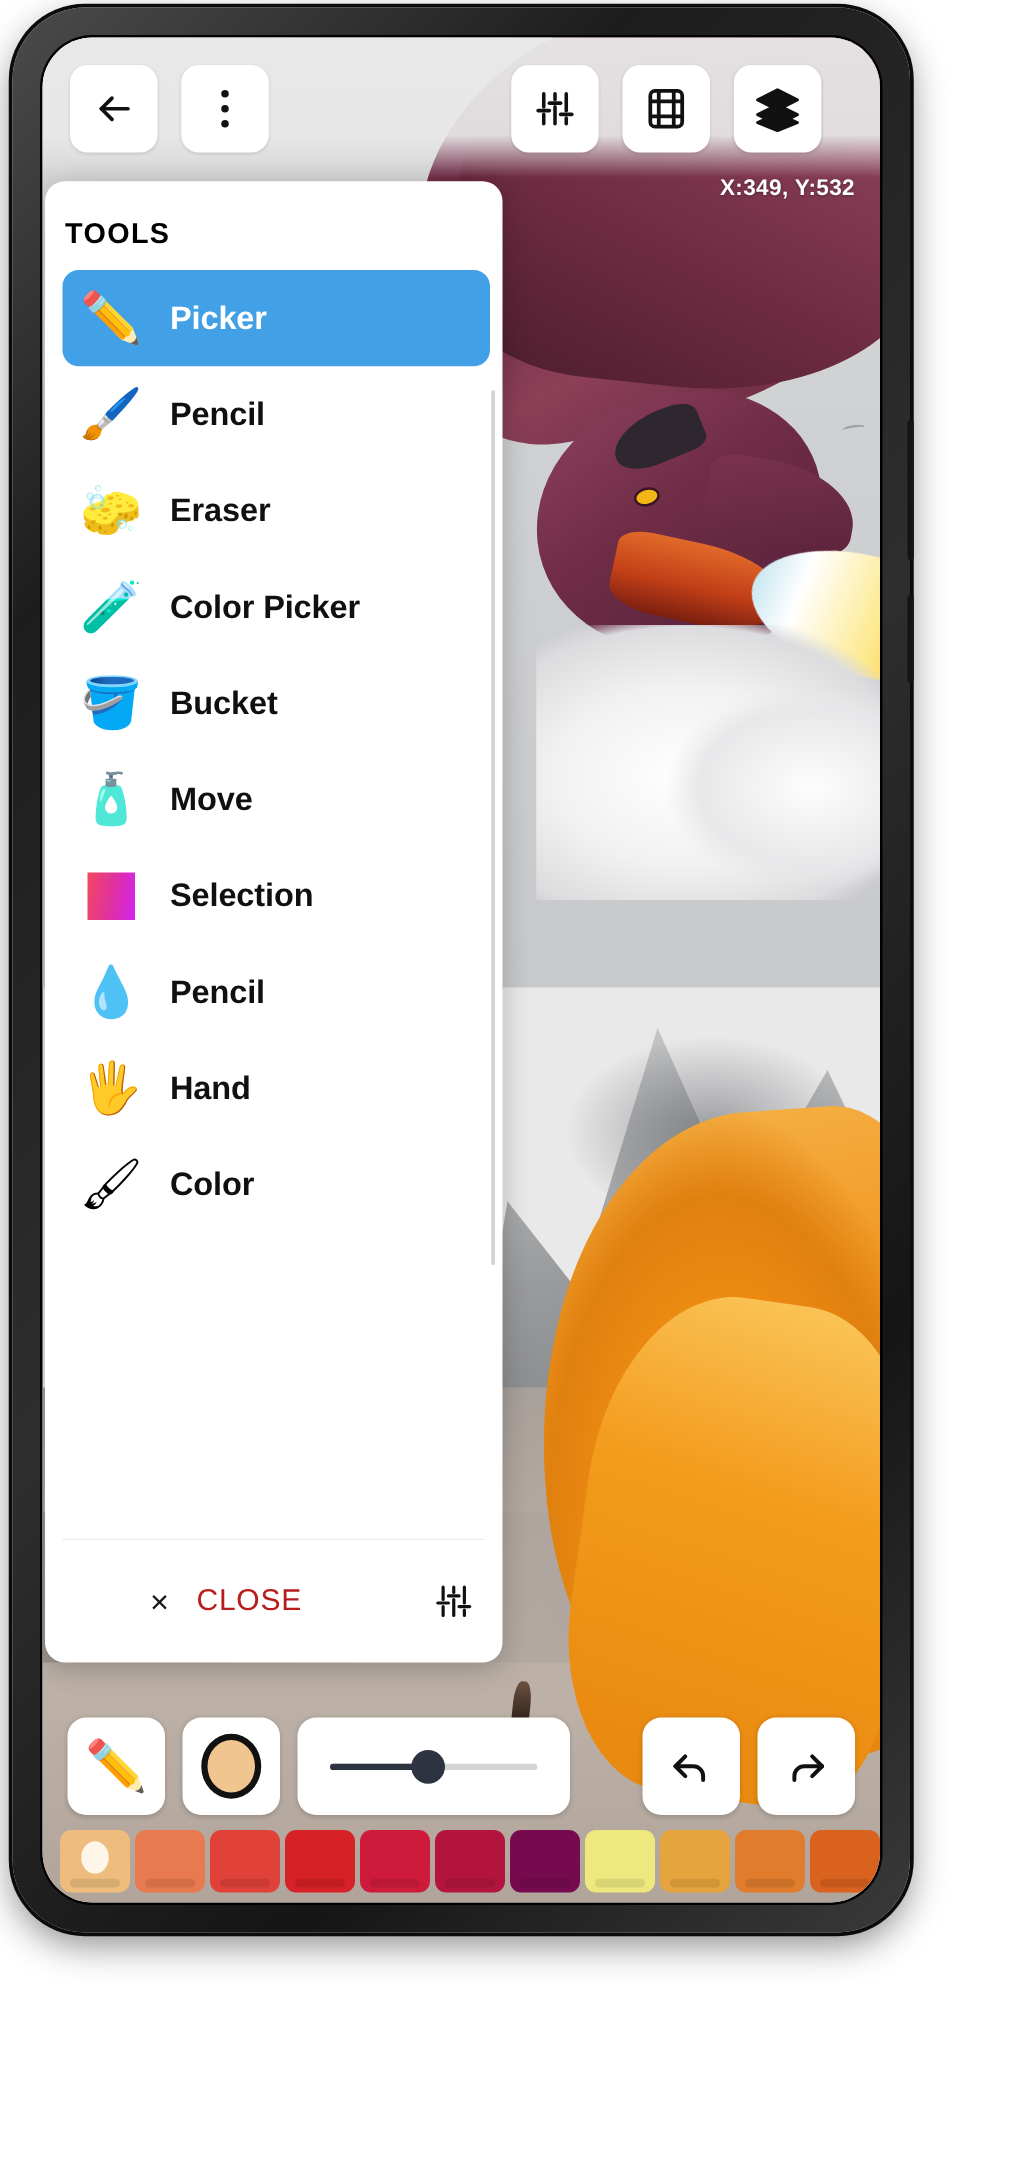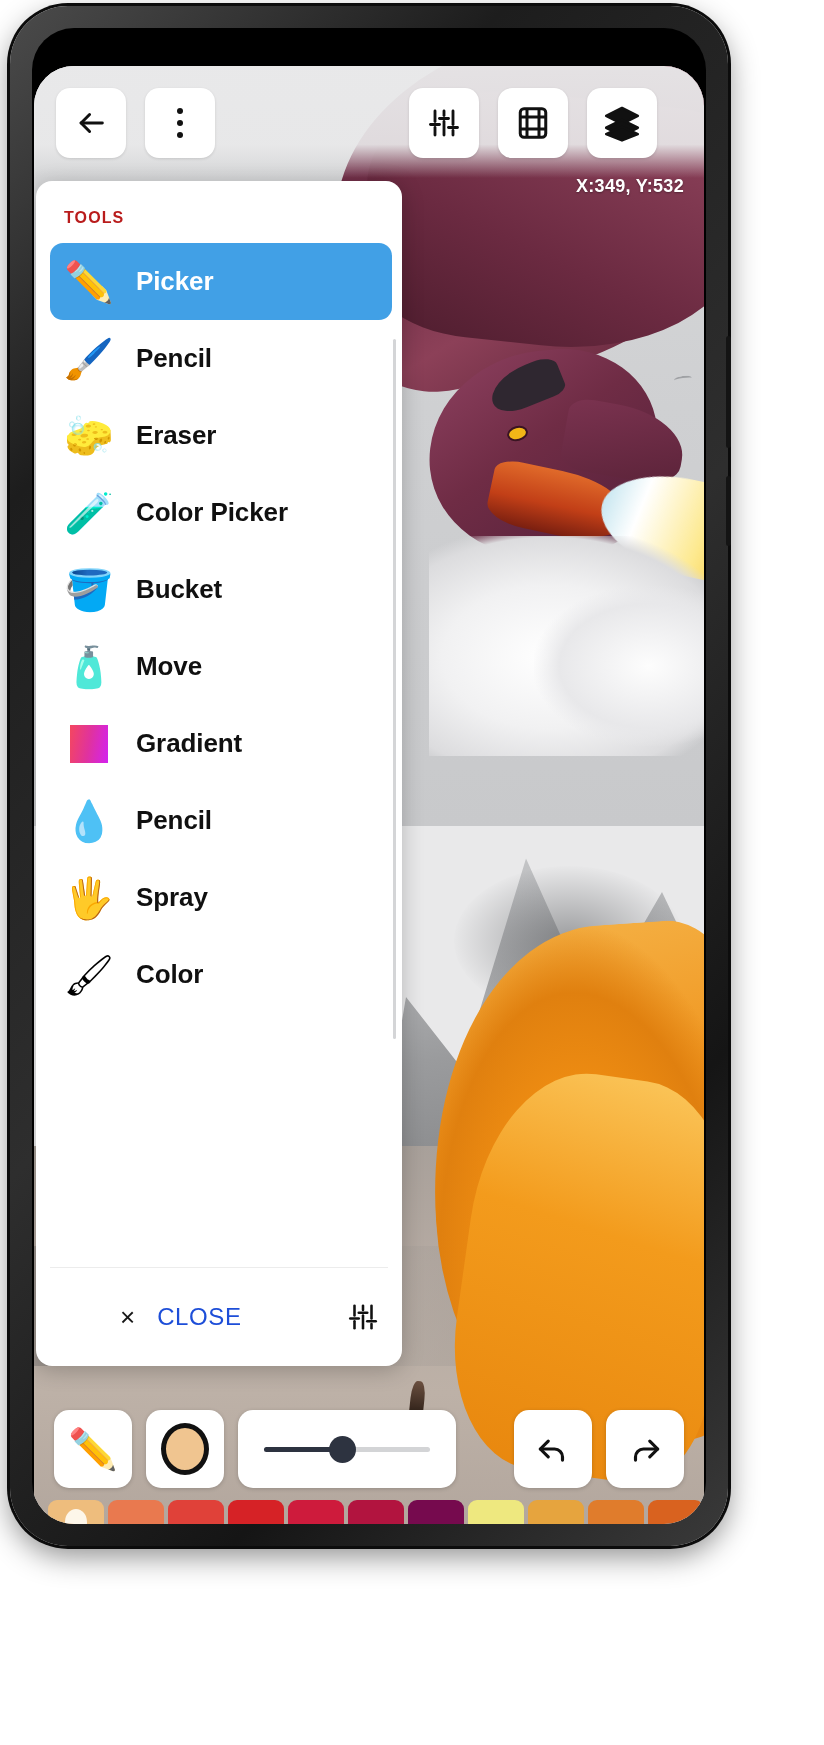--- a/index.html
+++ b/index.html
@@ -27,21 +27,20 @@
     background: #000;
     overflow: hidden;
   }
   #screen {
     position: absolute;
     left: 2px; top: 2px;
     width: 670px; height: 1492px;
     border-radius: 40px;
     overflow: hidden;
     background: #e9e9ea;
-    margin-top: 36px;
   }
   
   .phone-btn { position: absolute; background: #141414; border-radius: 3px; }
   #btn-volume { right: -3px; top: 330px; width: 5px; height: 112px; }
   #btn-power  { right: -3px; top: 470px; width: 5px; height: 70px; }
 
   
   #artwork {
     position: absolute;
     inset: 0;
@@ -214,25 +213,25 @@
     position: absolute;
     left: 2px; top: 115px;
     width: 366px; height: 1185px;
     background: #fff;
     border-radius: 16px;
     box-shadow: 0 4px 22px rgba(0,0,0,.22);
     display: flex; flex-direction: column;
     overflow: hidden;
   }
   #tools-title {
-    font-size: 16px;
+    font-size: 23px;
     font-weight: 700;
-    color: #b91c1c;
+    color: #000000;
     letter-spacing: 1.1px;
-    padding: 28px 0 16px 28px;
+    padding: 28px 0 16px 16px;
   }
   #tools-list {
     flex: 1;
     overflow-y: auto;
     padding: 0 10px 0 14px;
     position: relative;
   }
   .tool-row {
     display: flex;
     align-items: center;
@@ -292,21 +291,21 @@
     display: flex;
     align-items: center;
     padding: 0 22px 0 26px;
   }
   #close-button {
     display: flex; align-items: center; gap: 22px;
     cursor: pointer;
     margin-left: 58px;
   }
   #close-x { font-size: 26px; color: #171717; line-height: 1; font-weight: 400; }
-  #close-label { font-size: 24px; color: #1d4ed8; letter-spacing: .6px; }
+  #close-label { font-size: 24px; color: #b91c1c; letter-spacing: .6px; }
   #footer-tune { margin-left: auto; cursor: pointer; display:flex; }
 
   
   #bottom-bar {
     position: absolute;
     left: 0; bottom: 66px;
     width: 670px; height: 86px;
     display: flex;
     align-items: center;
     padding: 0 20px;
@@ -510,31 +509,31 @@
 
           <div class="tool-row">
             <span class="tool-ico">🧴</span>
             <span class="tool-label">Move</span>
           </div>
 
           <div class="tool-row">
             <span class="tool-ico">
               <span class="swatch-gradient"></span>
             </span>
-            <span class="tool-label">Gradient</span>
+            <span class="tool-label">Selection</span>
           </div>
 
           <div class="tool-row">
             <span class="tool-ico">💧</span>
             <span class="tool-label">Pencil</span>
           </div>
 
           <div class="tool-row">
             <span class="tool-ico">🖐️</span>
-            <span class="tool-label">Spray</span>
+            <span class="tool-label">Hand</span>
           </div>
 
           <div class="tool-row">
             <span class="tool-ico">🖌</span>
             <span class="tool-label">Color</span>
           </div>
 
         </div>
 
         <div id="tools-divider"></div>

